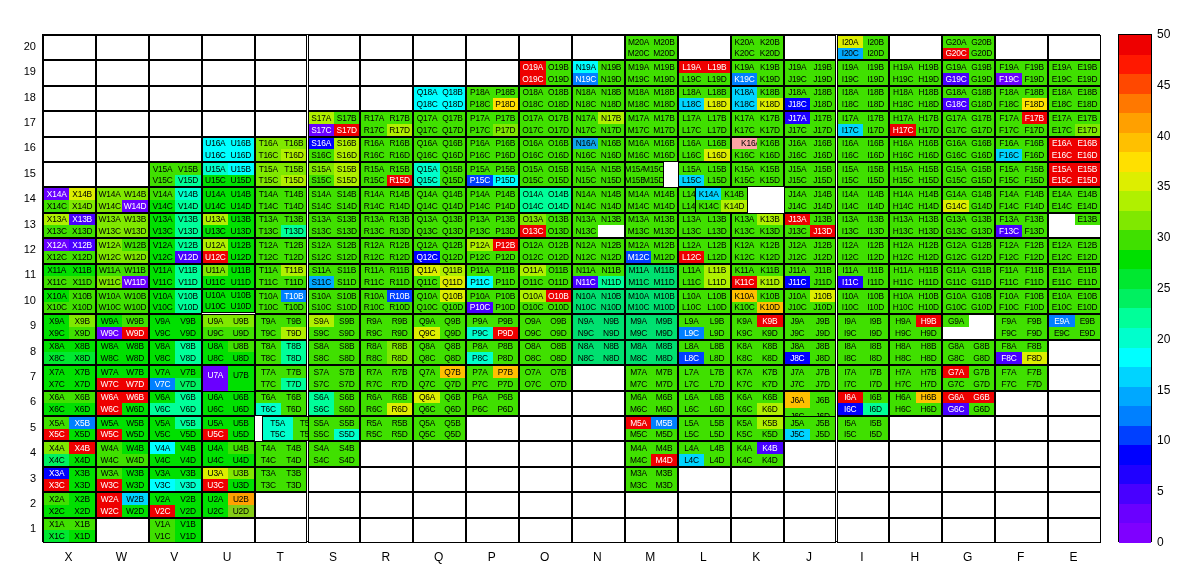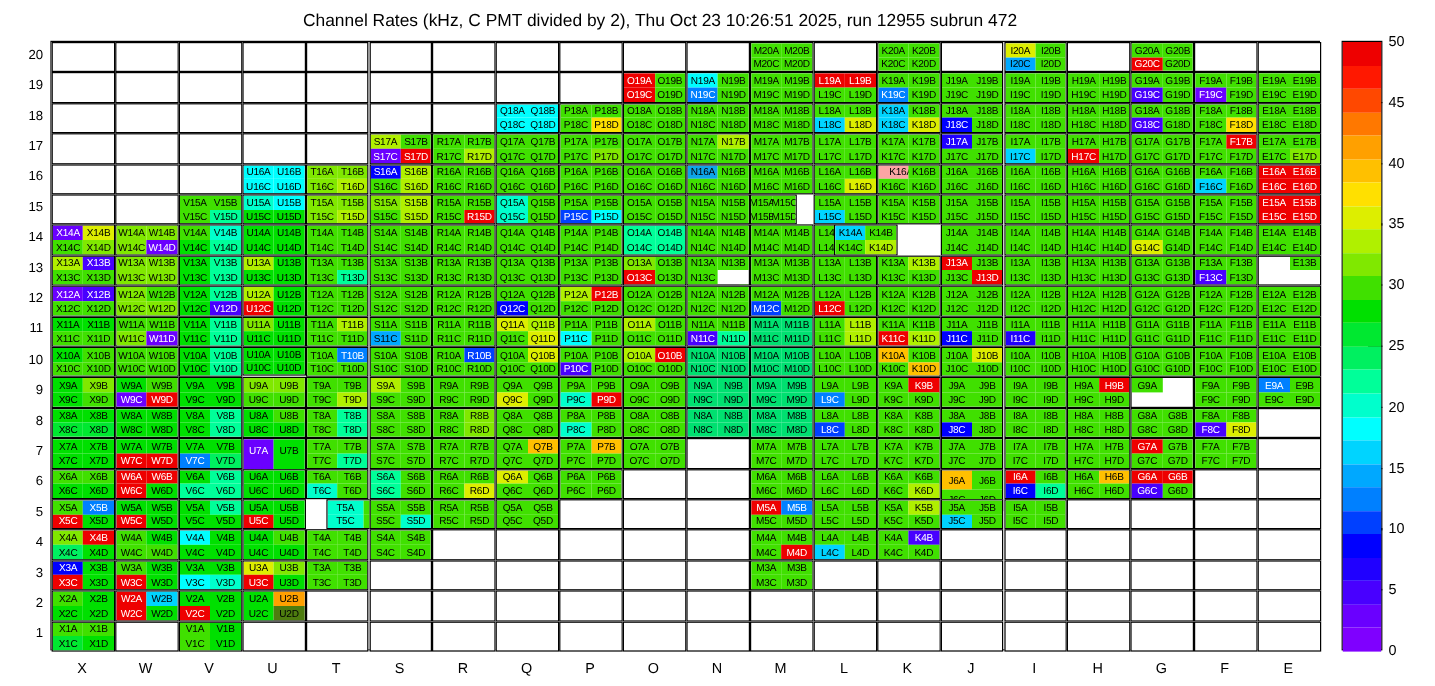--- a/index.html
+++ b/index.html
@@ -52,21 +52,20 @@
     position:absolute; left:1152px; font-size:12px; color:#000;
     transform:translateY(-50%); padding-left:5px;
   }
   .cbline{position:absolute; left:1140px; width:12px; height:1.3px; background:#000;}
 </style>
 </head>
 <body>
 
 <div id="root">
 
-  <div id="title">Channel Rates (kHz, C PMT divided by 2), Thu Oct 23 10:26:51 2025, run 12955 subrun 472</div>
 
   <div id="plot">
       <div class="cell" style="left: 0px; top: 0px; width: 52.9px; height: 25.4px;"></div>
       <div class="cell" style="left: 0px; top: 25.4px; width: 52.9px; height: 25.4px;"></div>
       <div class="cell" style="left: 0px; top: 50.8px; width: 52.9px; height: 25.4px;"></div>
       <div class="cell" style="left: 0px; top: 76.2px; width: 52.9px; height: 25.4px;"></div>
       <div class="cell" style="left: 0px; top: 101.6px; width: 52.9px; height: 25.4px;"></div>
       <div class="cell" style="left: 0px; top: 127px; width: 52.9px; height: 25.4px;"></div>
       <div class="cell" style="left: 0px; top: 152.4px; width: 52.9px; height: 25.4px;">
         <div class="sub" title="X14A : 3 kHz" style="background: rgb(106, 0, 255); color: rgb(255, 255, 255);">X14A</div>
@@ -417,21 +416,21 @@
       <div class="cell" style="left: 158.7px; top: 431.8px; width: 52.9px; height: 25.4px;">
         <div class="sub" title="U3A : 36 kHz" style="background: rgb(221, 238, 0); color: rgb(0, 0, 0);">U3A</div>
         <div class="sub" title="U3B : 31 kHz" style="background: rgb(128, 232, 0); color: rgb(0, 0, 0);">U3B</div>
         <div class="sub" title="U3C : 50 kHz" style="background: rgb(238, 0, 0); color: rgb(255, 255, 255);">U3C</div>
         <div class="sub" title="U3D : 28 kHz" style="background: rgb(0, 224, 0); color: rgb(0, 0, 0);">U3D</div>
       </div>
       <div class="cell" style="left: 158.7px; top: 457.2px; width: 52.9px; height: 25.4px;">
         <div class="sub" title="U2A : 28 kHz" style="background: rgb(0, 224, 0); color: rgb(0, 0, 0);">U2A</div>
         <div class="sub" title="U2B : 42 kHz" style="background: rgb(255, 160, 0); color: rgb(0, 0, 0);">U2B</div>
         <div class="sub" title="U2C : 28 kHz" style="background: rgb(0, 224, 0); color: rgb(0, 0, 0);">U2C</div>
-        <div class="sub" title="U2D : 28 kHz" style="background: #4d7c0f; color: rgb(0, 0, 0);">U2D</div>
+        <div class="sub" title="U2D : 28 kHz" style="background: #84cc16; color: rgb(0, 0, 0);">U2D</div>
       </div>
       <div class="cell" style="left: 158.7px; top: 482.6px; width: 52.9px; height: 25.4px;"></div>
       <div class="cell" style="left: 211.6px; top: 0px; width: 52.9px; height: 25.4px;"></div>
       <div class="cell" style="left: 211.6px; top: 25.4px; width: 52.9px; height: 25.4px;"></div>
       <div class="cell" style="left: 211.6px; top: 50.8px; width: 52.9px; height: 25.4px;"></div>
       <div class="cell" style="left: 211.6px; top: 76.2px; width: 52.9px; height: 25.4px;"></div>
       <div class="cell" style="left: 211.6px; top: 101.6px; width: 52.9px; height: 25.4px;">
         <div class="sub" title="T16A : 31 kHz" style="background: rgb(128, 232, 0); color: rgb(0, 0, 0);">T16A</div>
         <div class="sub" title="T16B : 31 kHz" style="background: rgb(128, 232, 0); color: rgb(0, 0, 0);">T16B</div>
         <div class="sub" title="T16C : 31 kHz" style="background: rgb(128, 232, 0); color: rgb(0, 0, 0);">T16C</div>
@@ -490,21 +489,21 @@
         <div class="sub" title="T7B : 29 kHz" style="background: rgb(64, 224, 0); color: rgb(0, 0, 0);">T7B</div>
         <div class="sub" title="T7C : 29 kHz" style="background: rgb(64, 224, 0); color: rgb(0, 0, 0);">T7C</div>
         <div class="sub" title="T7D : 22 kHz" style="background: rgb(0, 255, 153); color: rgb(0, 0, 0);">T7D</div>
       </div>
       <div class="cell" style="left: 211.6px; top: 355.6px; width: 52.9px; height: 25.4px;">
         <div class="sub" title="T6A : 29 kHz" style="background: rgb(64, 224, 0); color: rgb(0, 0, 0);">T6A</div>
         <div class="sub" title="T6B : 29 kHz" style="background: rgb(64, 224, 0); color: rgb(0, 0, 0);">T6B</div>
         <div class="sub" title="T6C : 20 kHz" style="background: rgb(0, 255, 204); color: rgb(0, 0, 0);">T6C</div>
         <div class="sub" title="T6D : 29 kHz" style="background: rgb(64, 224, 0); color: rgb(0, 0, 0);">T6D</div>
       </div>
-      <div class="cell" style="left: 229px; top: 381px; width: 61px; height: 25.4px;">
+      <div class="cell" style="left: 219px; top: 381px; width: 61px; height: 25.4px;">
         <div class="sub" title="T5A : 20 kHz" style="background: rgb(0, 255, 204); color: rgb(0, 0, 0);">T5A</div>
         <div class="sub" title="T5B : 29 kHz" style="background: rgb(64, 224, 0); color: rgb(0, 0, 0);">T5B</div>
         <div class="sub" title="T5C : 20 kHz" style="background: rgb(0, 255, 204); color: rgb(0, 0, 0);">T5C</div>
         <div class="sub" title="T5D : 29 kHz" style="background: rgb(64, 224, 0); color: rgb(0, 0, 0);">T5D</div>
       </div>
       <div class="cell" style="left: 211.6px; top: 406.4px; width: 52.9px; height: 25.4px;">
         <div class="sub" title="T4A : 29 kHz" style="background: rgb(64, 224, 0); color: rgb(0, 0, 0);">T4A</div>
         <div class="sub" title="T4B : 29 kHz" style="background: rgb(64, 224, 0); color: rgb(0, 0, 0);">T4B</div>
         <div class="sub" title="T4C : 29 kHz" style="background: rgb(64, 224, 0); color: rgb(0, 0, 0);">T4C</div>
         <div class="sub" title="T4D : 29 kHz" style="background: rgb(64, 224, 0); color: rgb(0, 0, 0);">T4D</div>

